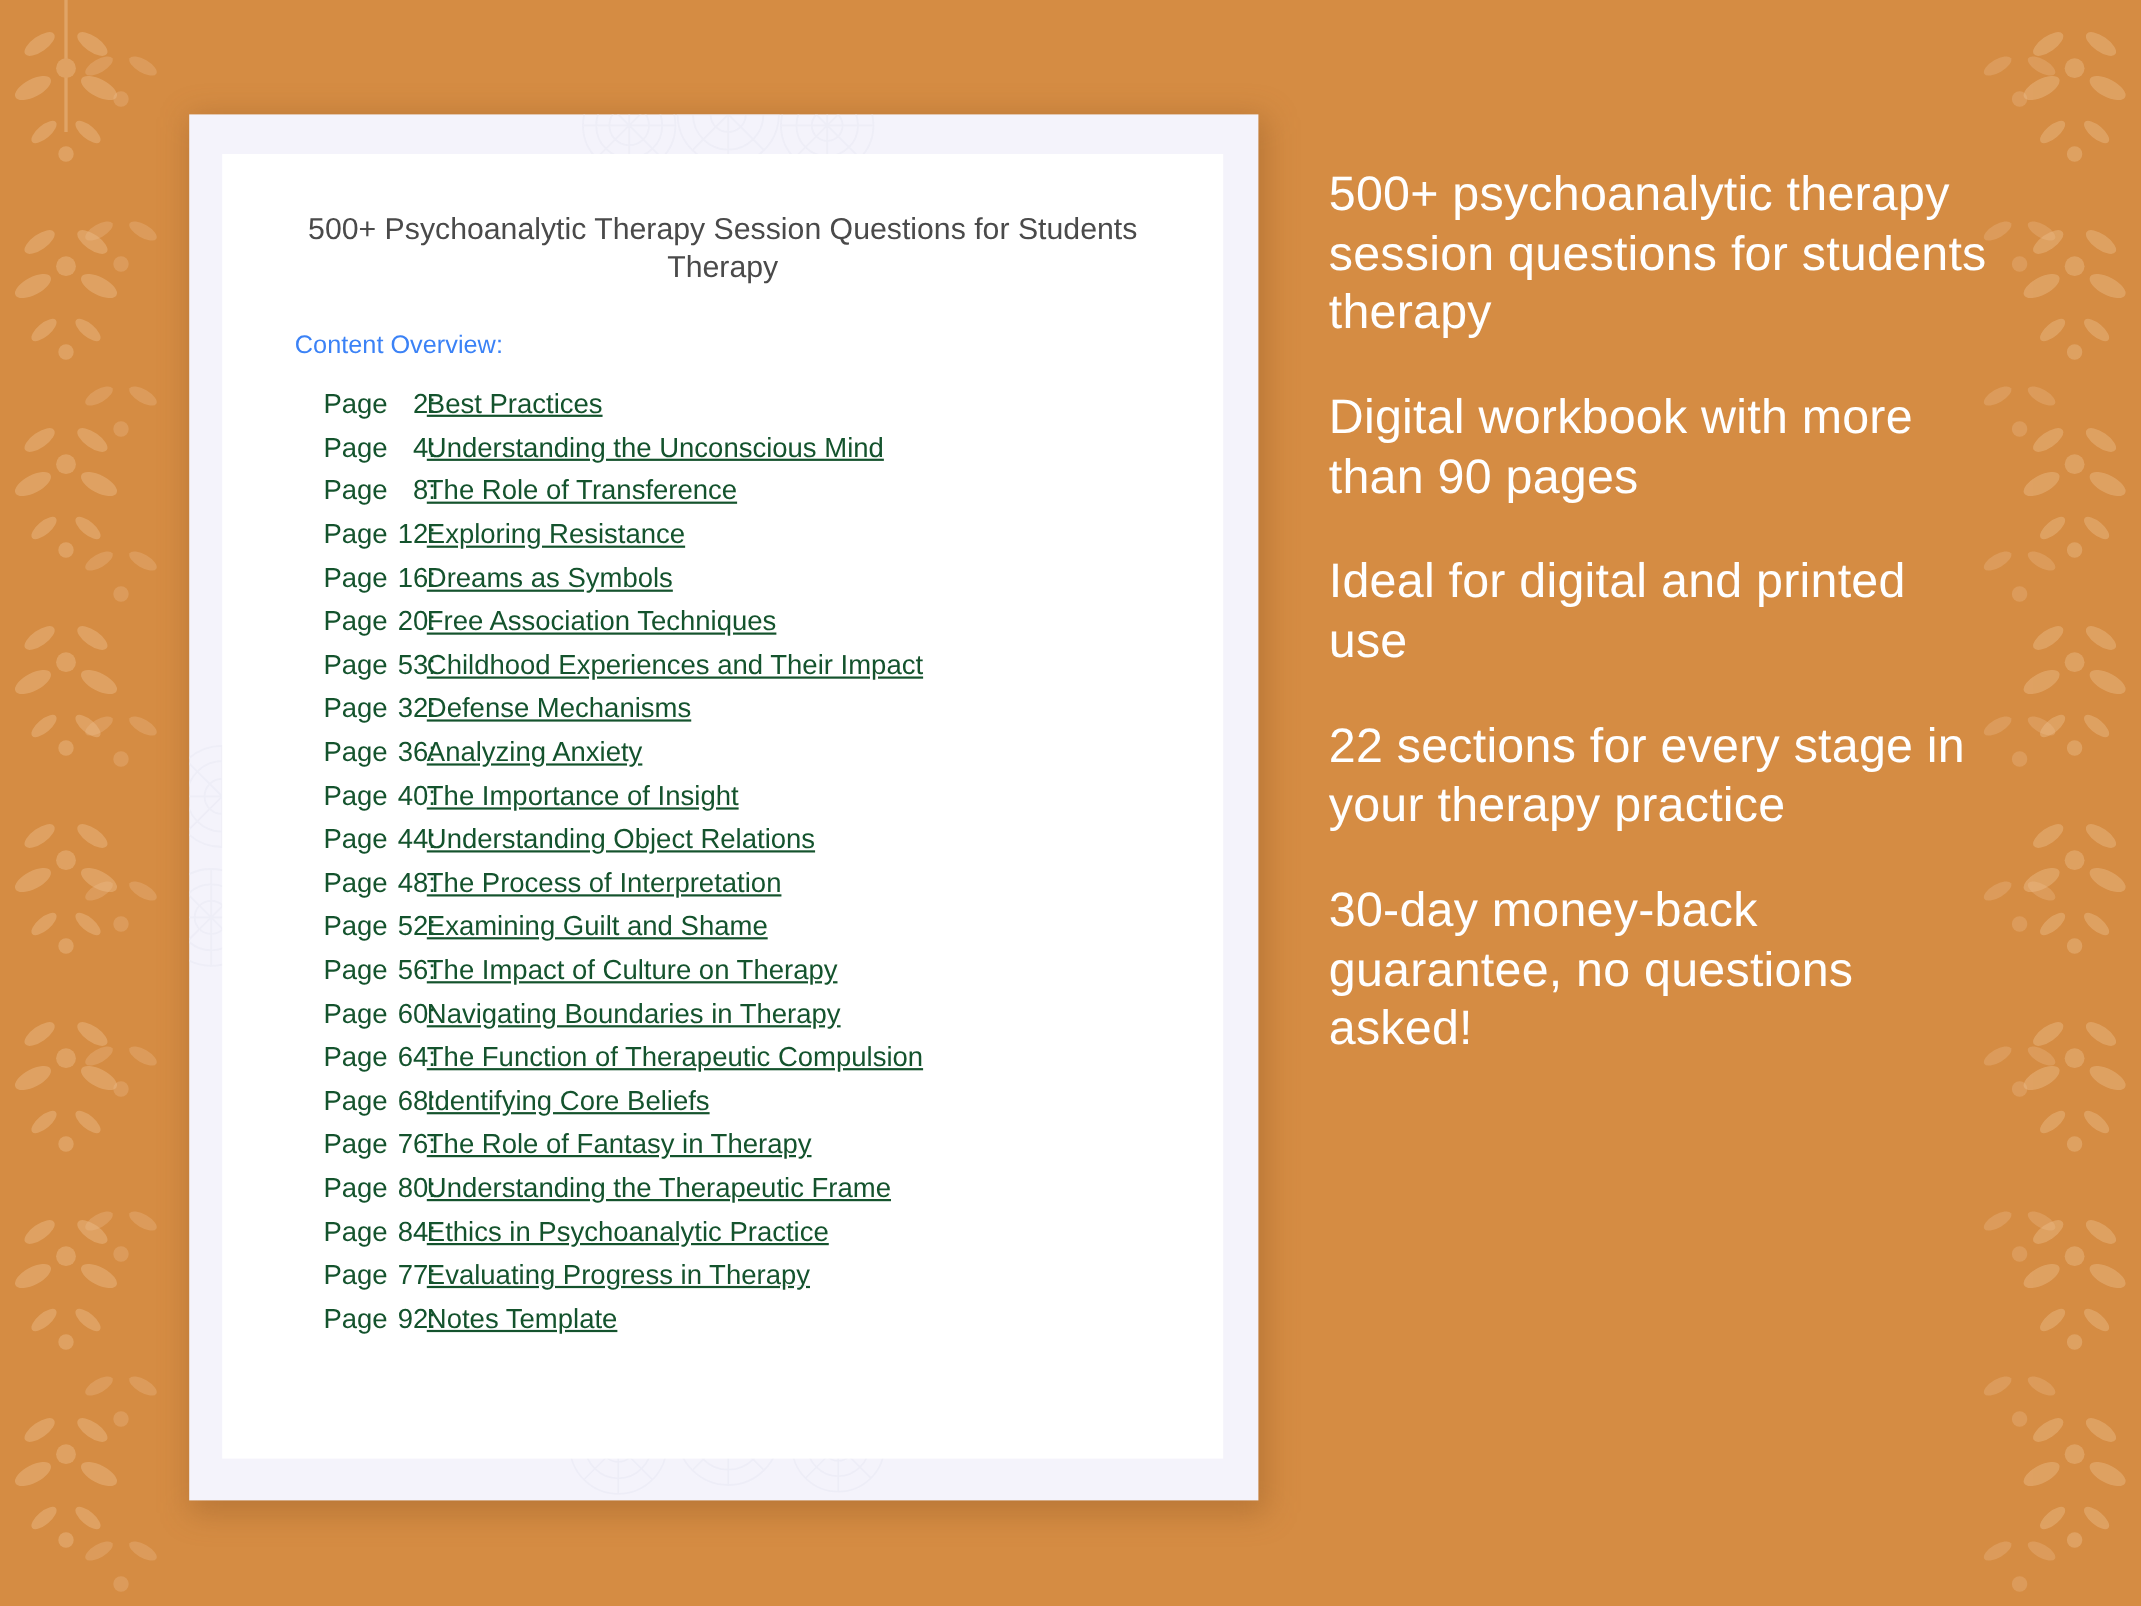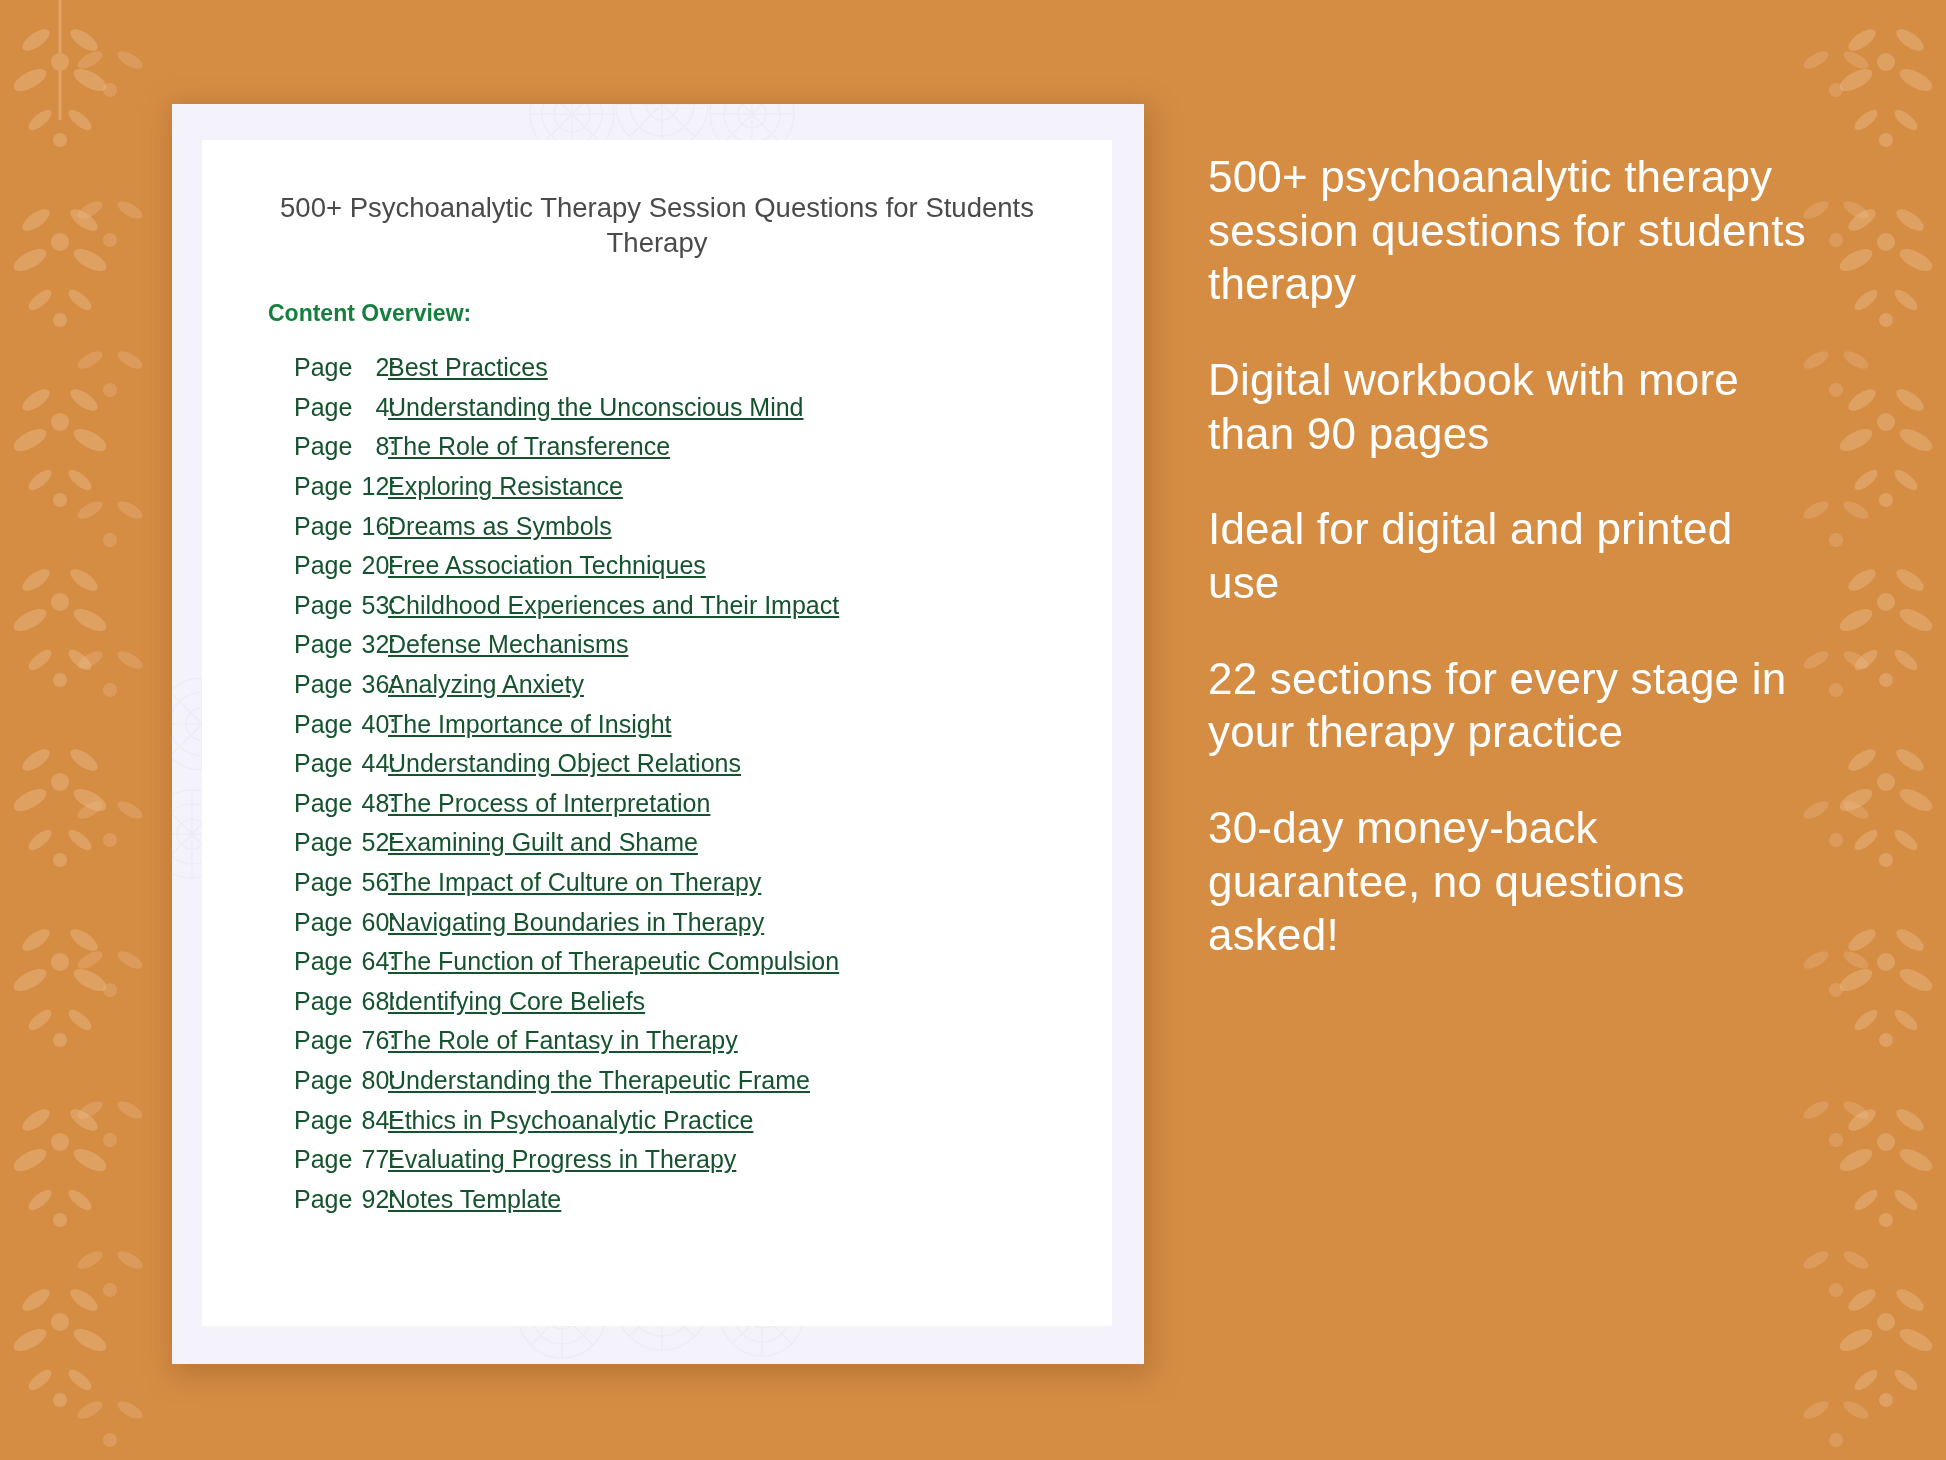--- a/index.html
+++ b/index.html
@@ -84,22 +84,21 @@
     line-height: 1.28;
     color: #4a4a4a;
     font-weight: 400;
   }
 
   .overview-label {
     position: absolute;
     left: 66px;
     top: 160px;
     font-size: 23px;
-    color: #15803d;
-    font-weight: bold;
+    color: #3b82f6;
   }
 
   .toc {
     position: absolute;
     left: 92px;
     top: 208px;
     width: 790px;
   }
   .toc-row {
     display: flex;

